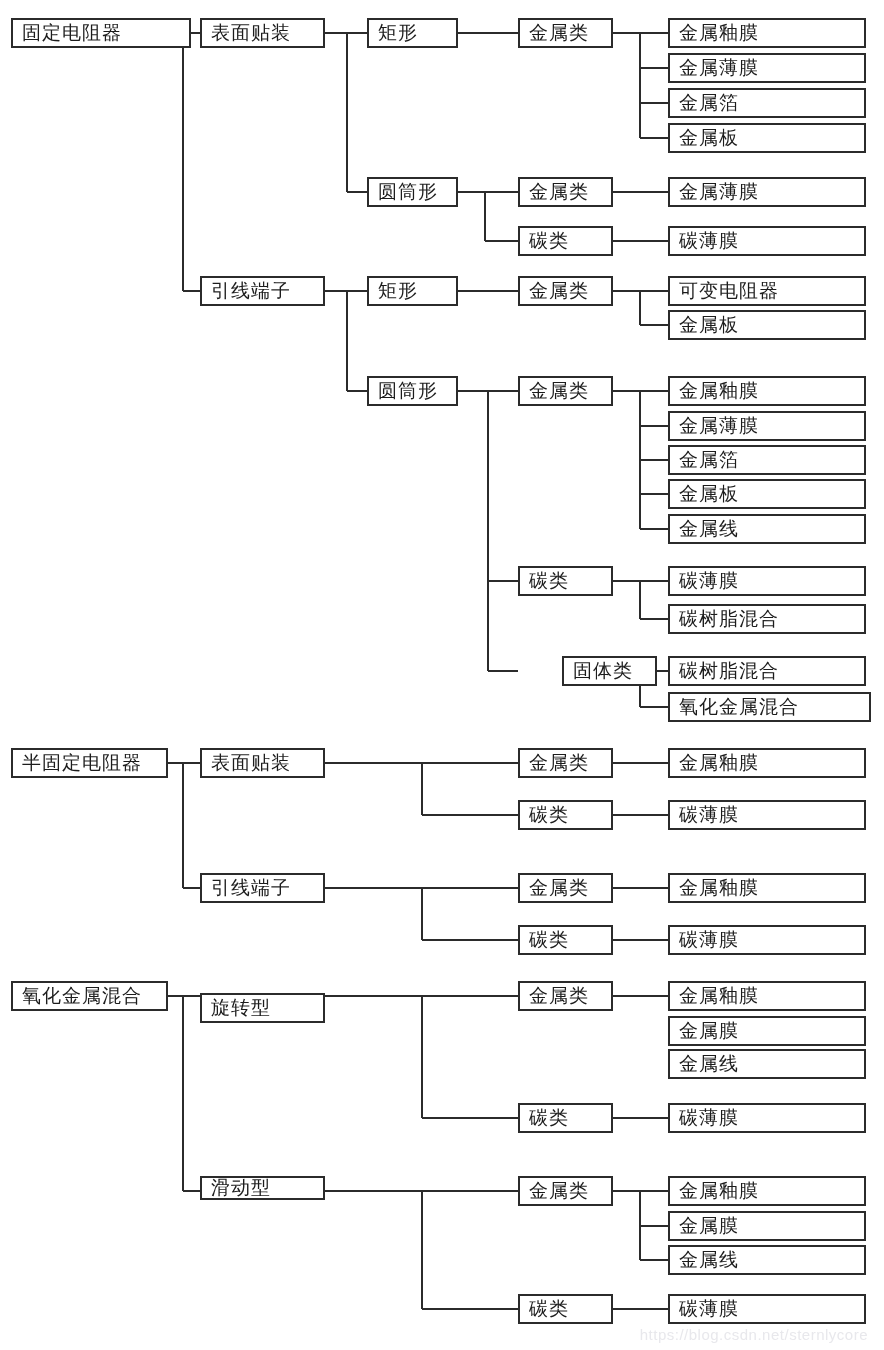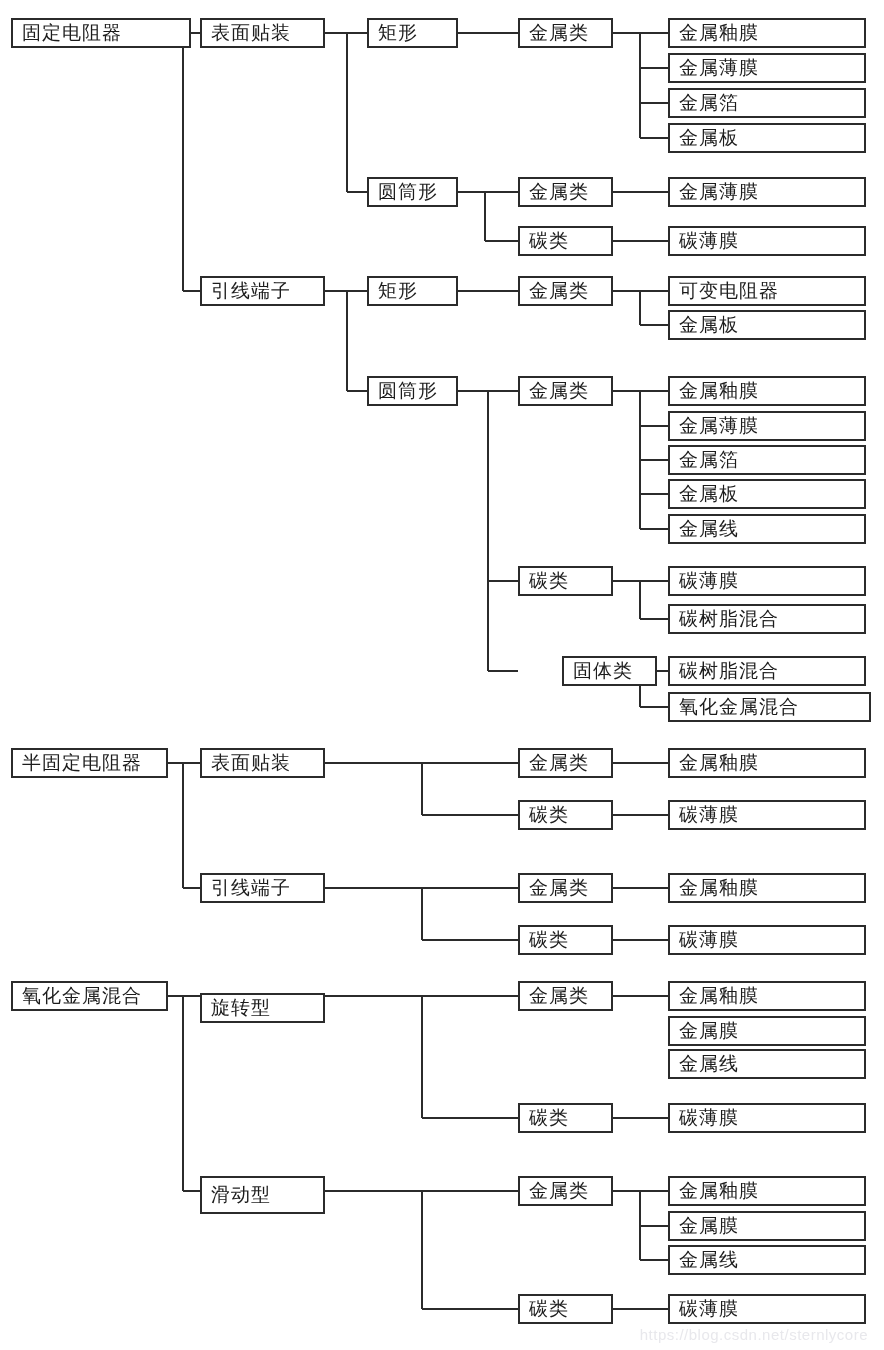--- a/index.html
+++ b/index.html
@@ -164,20 +164,20 @@
     <div class="node" style="left: 518px; top: 925px; width: 95px; height: 30px;">碳类</div>
     <div class="node" style="left: 668px; top: 925px; width: 198px; height: 30px;">碳薄膜</div>
     <div class="node" style="left: 11px; top: 981px; width: 157px; height: 30px;">氧化金属混合</div>
     <div class="node" style="left: 200px; top: 981px; width: 125px; height: 30px; margin-top: 12px;">旋转型</div>
     <div class="node" style="left: 518px; top: 981px; width: 95px; height: 30px;">金属类</div>
     <div class="node" style="left: 668px; top: 981px; width: 198px; height: 30px;">金属釉膜</div>
     <div class="node" style="left: 668px; top: 1016px; width: 198px; height: 30px;">金属膜</div>
     <div class="node" style="left: 668px; top: 1049px; width: 198px; height: 30px;">金属线</div>
     <div class="node" style="left: 518px; top: 1103px; width: 95px; height: 30px;">碳类</div>
     <div class="node" style="left: 668px; top: 1103px; width: 198px; height: 30px;">碳薄膜</div>
-    <div class="node" style="left: 200px; top: 1176px; width: 125px; height: 38px;">滑动型</div>
+    <div class="node" style="left: 200px; top: 1176px; width: 125px; height: 24px;">滑动型</div>
     <div class="node" style="left: 518px; top: 1176px; width: 95px; height: 30px;">金属类</div>
     <div class="node" style="left: 668px; top: 1176px; width: 198px; height: 30px;">金属釉膜</div>
     <div class="node" style="left: 668px; top: 1211px; width: 198px; height: 30px;">金属膜</div>
     <div class="node" style="left: 668px; top: 1245px; width: 198px; height: 30px;">金属线</div>
     <div class="node" style="left: 518px; top: 1294px; width: 95px; height: 30px;">碳类</div>
     <div class="node" style="left: 668px; top: 1294px; width: 198px; height: 30px;">碳薄膜</div>
   </div>
 
 </body></html>

